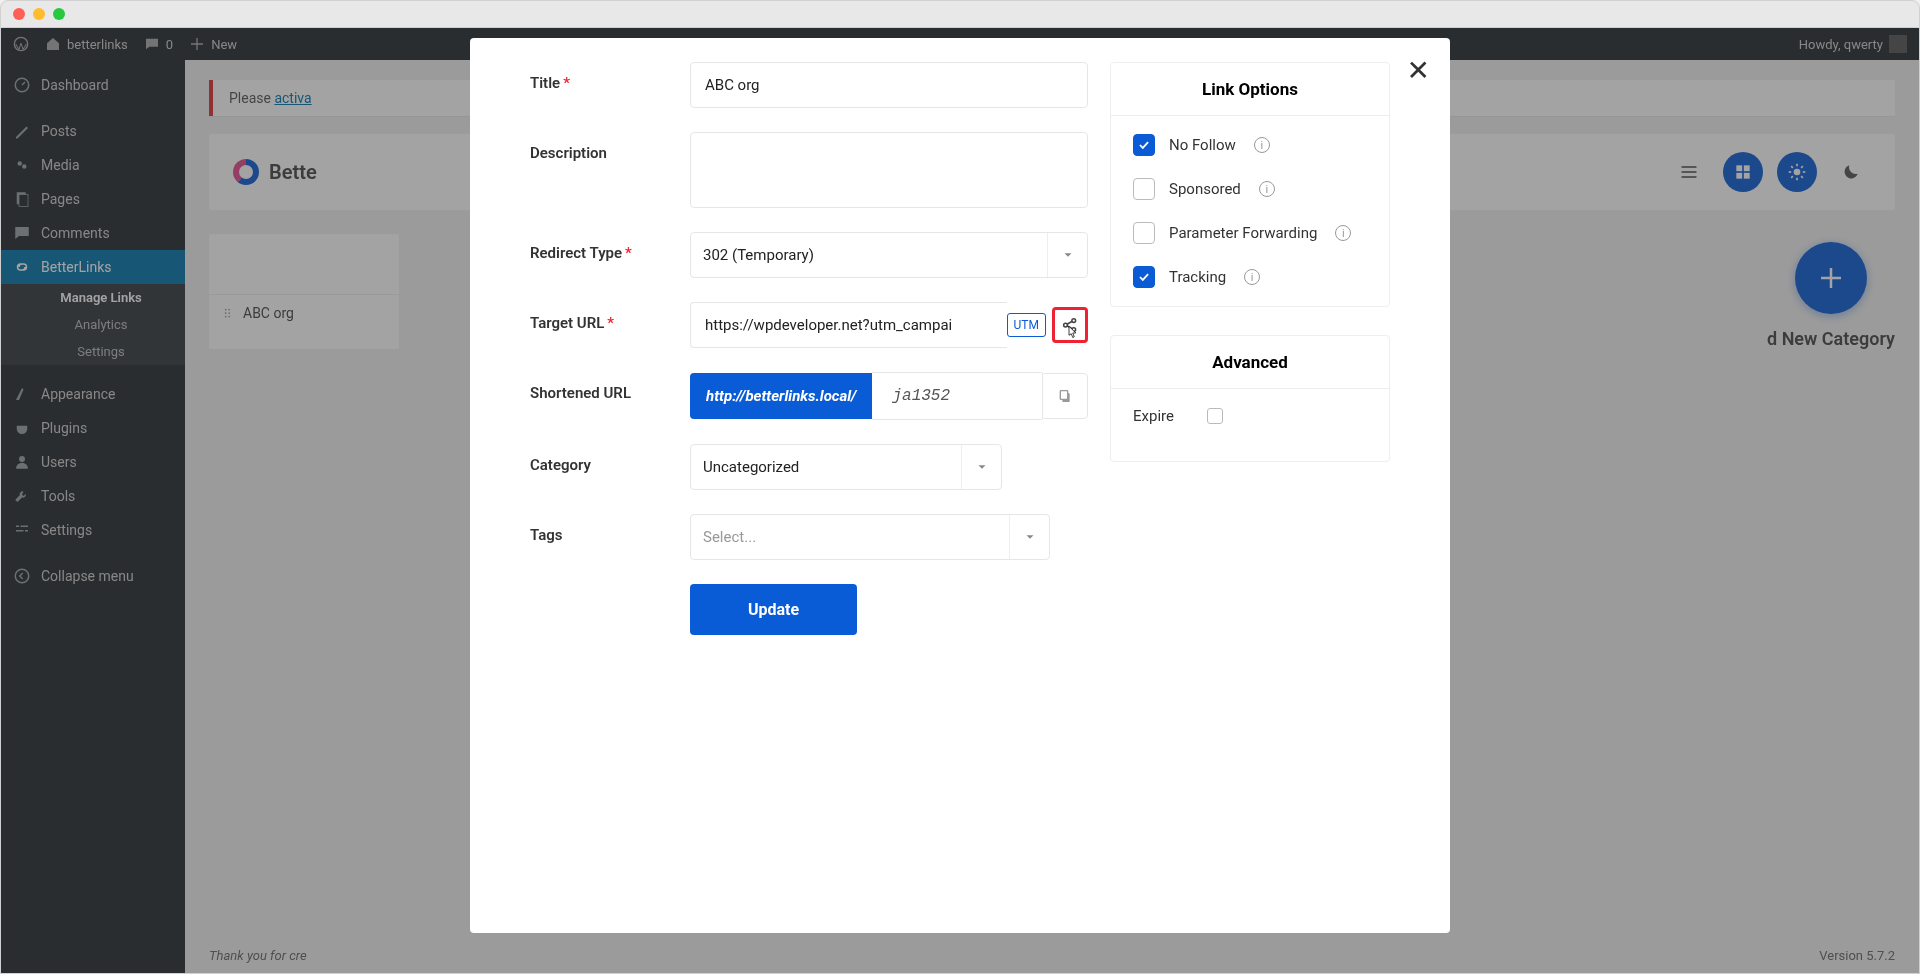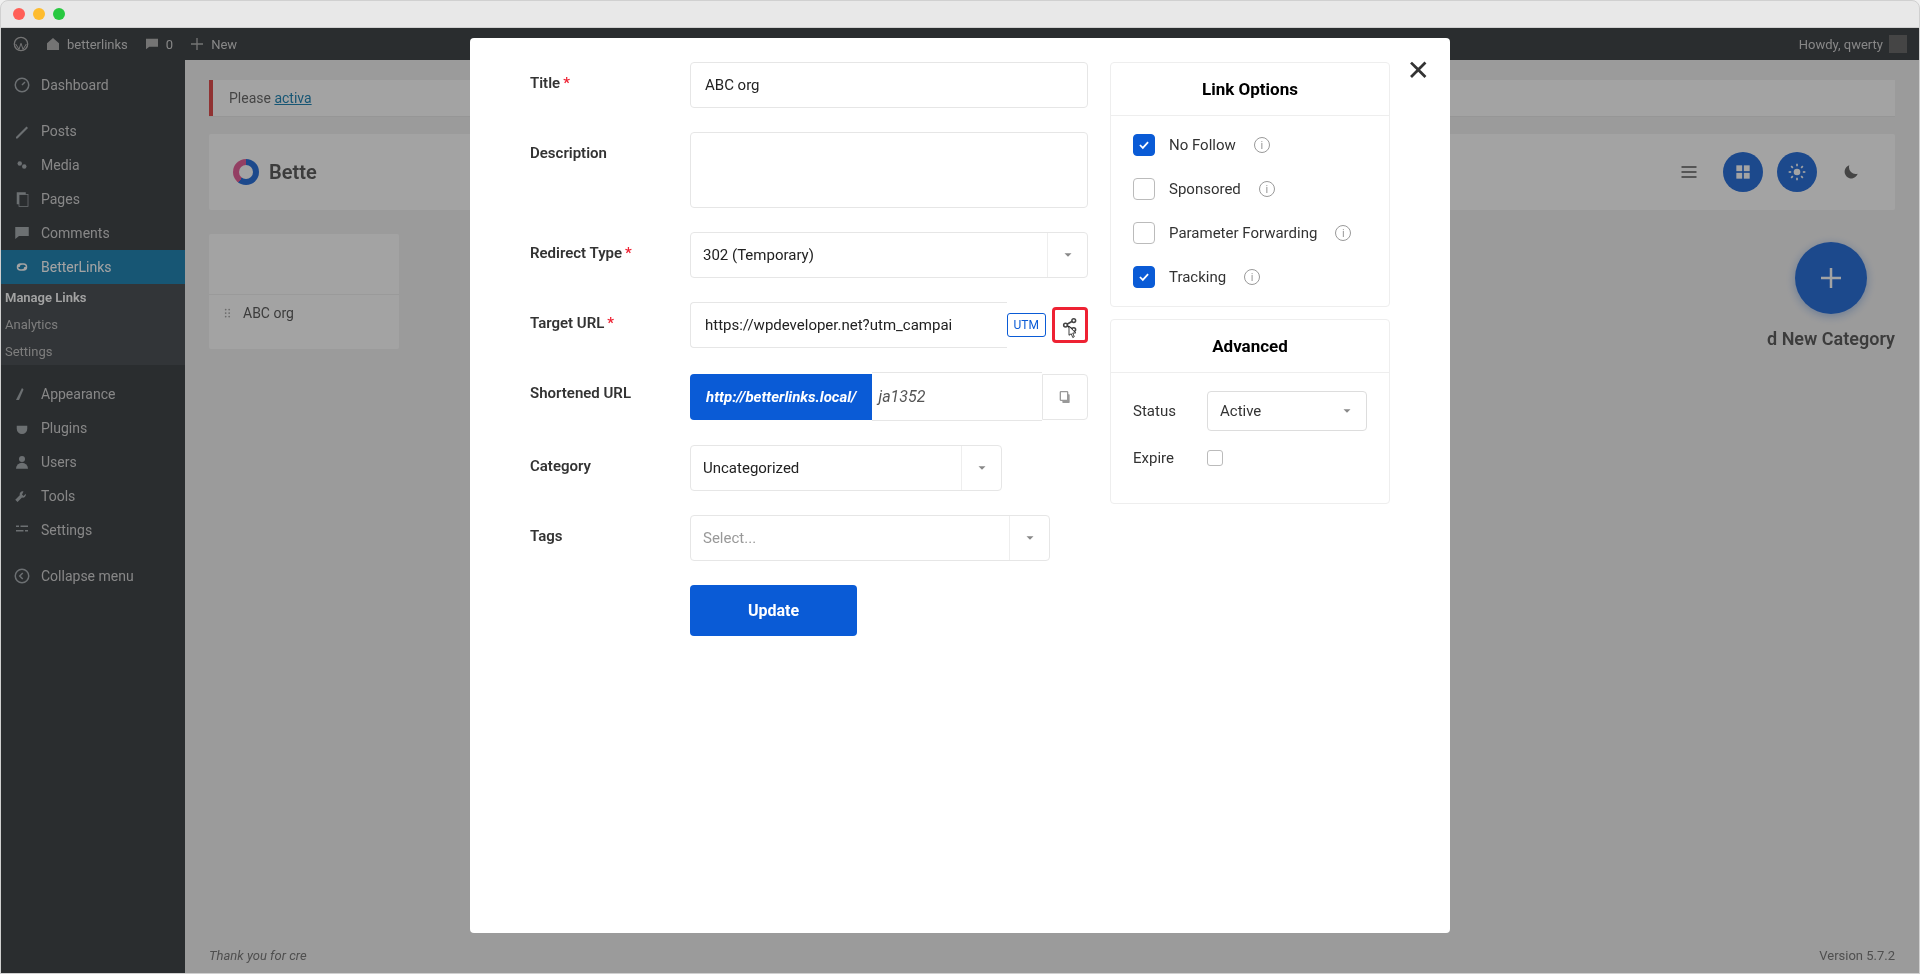--- a/index.html
+++ b/index.html
@@ -21,21 +21,21 @@
 .adminbar .avatar { width: 18px; height: 18px; background: #555; }
 
 .layout { display: flex; height: calc(100% - 32px); }
 
 .sidemenu { width: 184px; background: #23282d; color: #eee; font-size: 14px; padding-top: 8px; }
 .sidemenu .mi { display: flex; align-items: center; gap: 10px; padding: 8px 12px; color: #ccc; cursor: pointer; position: relative; }
 .sidemenu .mi svg { width: 18px; height: 18px; fill: #9ca2a7; flex-shrink: 0; }
 .sidemenu .mi.active { background: #0073aa; color: #fff; }
 .sidemenu .mi.active svg { fill: #fff; }
 .sidemenu .mi.active::after { content:""; position:absolute; right:-8px; top:50%; transform:translateY(-50%); border:8px solid transparent; border-right-color:#f1f1f1; }
-.sidemenu .sub { padding: 6px 12px 6px 4px; font-size: 13px; color: #bbb; background: #32373c; cursor: pointer; }
+.sidemenu .sub { padding: 6px 12px 6px 28px; font-size: 13px; color: #bbb; background: #32373c; cursor: pointer; text-align: center; }
 .sidemenu .sub.cur { color: #fff; font-weight: 600; }
 .sidemenu .sep { height: 12px; }
 
 .content { flex: 1; padding: 20px 24px; position: relative; overflow: hidden; }
 .notice { background: #fff; border-left: 4px solid #dc3232; padding: 10px 16px; margin-bottom: 18px; color: #555; font-size: 14px; box-shadow: 0 1px 1px rgba(0,0,0,.04); }
 .notice a { color: #0073aa; text-decoration: underline; }
 
 .pageheader { background: #fff; display: flex; align-items: center; padding: 18px 24px; justify-content: space-between; border-radius: 2px; margin-bottom: 24px; }
 .brand { display: flex; align-items: center; gap: 10px; font-size: 20px; font-weight: 600; color: #444; }
 .brand .logo { width: 26px; height: 26px; border-radius: 50%; background: conic-gradient(#0a5bd6 0 60%, #e24a8b 60% 100%); position: relative; }
@@ -80,28 +80,28 @@
 
 .targeturl { display:flex; align-items:center; gap:0; }
 .targeturl .input { border-top-right-radius:0; border-bottom-right-radius:0; border-right:none; flex:1; min-width:0; overflow:hidden; white-space:nowrap; }
 .utm { border:1px solid #0a5bd6; color:#0a5bd6; font-size:12px; padding: 4px 6px; border-radius:3px; margin-right:6px; cursor:pointer; }
 .sharebox { border:3px solid #e23; border-radius:4px; padding: 6px; display:flex; align-items:center; justify-content:center; cursor:pointer; position:relative; }
 .sharebox svg { width:18px; height:18px; stroke:#444; fill:none; stroke-width:2; }
 .cursor { position:absolute; width:16px; height:16px; bottom:-2px; right:4px; }
 
 .shorturl { display:flex; align-items:center; gap:0; }
 .shorturl .base { background:#0a5bd6; color:#fff; font-weight:700; font-style:italic; padding: 14px 16px; border-radius:4px 0 0 4px; font-size:15px; }
-.shorturl .slug { flex:1; border:1px solid #e6e6e6; border-left:none; border-right:none; padding:14px 6px; font-style:italic; color:#555; }
+.shorturl .slug { flex:1; border:1px solid #e6e6e6; border-left:none; border-right:none; padding:14px 20px; font-style:italic; color:#555;font-family:Liberation Mono, monospace; }
 .shorturl .copy { border:1px solid #e6e6e6; border-radius: 0 4px 4px 0; padding: 14px; cursor:pointer; }
 .shorturl .copy svg { width:16px; height:16px; fill:#999; }
 
 .updatebtn { background:#0a5bd6; color:#fff; font-weight:700; font-size:16px; padding: 16px 58px; border:none; border-radius:4px; cursor:pointer; }
 
 .options { width: 280px; }
-.panel { border:1px solid #eee; border-radius:4px; margin-bottom: 12px; }
+.panel { border:1px solid #eee; border-radius:4px; margin-bottom: 28px; }
 .panel .ptitle { text-align:center; font-weight:700; font-size:17px; padding: 16px; border-bottom:1px solid #eee; }
 .panel .pbody { padding: 18px 22px; }
 .optrow { display:flex; align-items:center; gap:14px; margin-bottom: 22px; font-size:15px; color:#333; }
 .optrow:last-child { margin-bottom:0; }
 .chk { width:22px; height:22px; border:1px solid #bbb; border-radius:4px; display:flex; align-items:center; justify-content:center; cursor:pointer; flex-shrink:0; }
 .chk.on { background:#0a5bd6; border-color:#0a5bd6; }
 .chk.on svg { width:14px; height:14px; stroke:#fff; stroke-width:3; fill:none; }
 .infoic { width:16px; height:16px; border:1.5px solid #999; border-radius:50%; display:flex; align-items:center; justify-content:center; font-size:11px; color:#999; margin-left:4px; cursor:pointer; }
 
 .advrow { display:flex; align-items:center; gap: 18px; margin-bottom: 18px; font-size:15px; color:#333; }
@@ -458,31 +458,20 @@
                 <span>Tracking</span>
                 <div class="infoic">i</div>
               </div>
             </div>
           </div>
 
           <div class="panel">
             <div class="ptitle">Advanced</div>
             <div class="pbody">
               <div class="advrow">
-                <div class="albl">Status</div>
-                <div class="selsmall">
-                    <span>Active</span>
-                    <span class="arr">
-                      <svg viewBox="0 0 24 24">
-                        <path d="M6 9l6 6 6-6z"></path>
-                      </svg>
-                    </span>
-                  </div>
-              </div>
-              <div class="advrow">
                 <div class="albl">Expire</div>
                 <div class="smchk"></div>
               </div>
             </div>
           </div>
         </div>
 
       </div>
     </div>
   </div>

